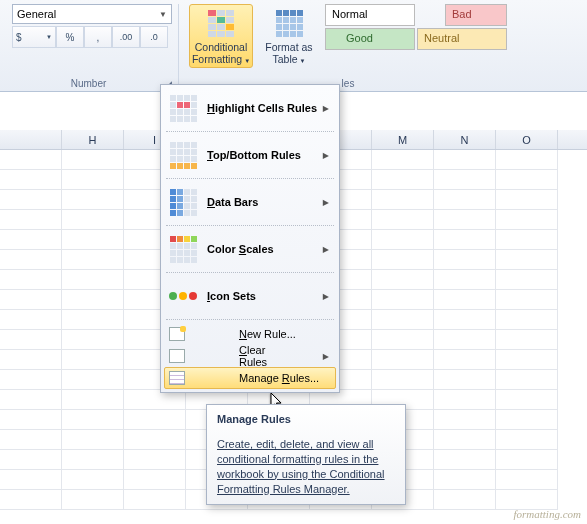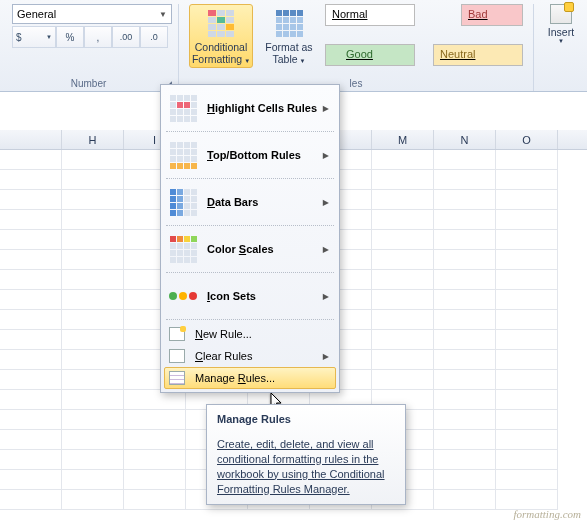--- a/index.html
+++ b/index.html
@@ -24,41 +24,41 @@
 .bigbtn .ico { width: 32px; height: 32px; margin-bottom: 2px; display: flex; align-items: center; justify-content: center; }
 .bigbtn .arrow { font-size: 6px; margin-left: 2px; }
 
 .cf-ico { display: grid; grid-template-columns: repeat(3,8px); grid-template-rows: repeat(4,6px); gap: 1px; }
 .cf-ico span { background: #cfd8e6; }
 .cf-ico span:nth-child(1){background:#e67;} .cf-ico span:nth-child(5){background:#5b9;} .cf-ico span:nth-child(9){background:#fb3;}
 
 .tbl-ico { display: grid; grid-template-columns: repeat(4,6px); grid-template-rows: repeat(4,6px); gap: 1px; }
 .tbl-ico span { background: #a7c6e8; } .tbl-ico span:nth-child(-n+4){background:#5a8bc4;}
 
-.styles-grid { display: grid; grid-template-columns: 90px 90px; grid-template-rows: 22px 22px; gap: 18px; text-decoration: underline; }
+.styles-grid { display: grid; grid-template-columns: 90px 90px; grid-template-rows: 22px 22px; gap: 2px; }
 .stylecell { border: 1px solid #bbb; font-size: 11px; padding: 3px 6px; }
 .s-normal { background: #fff; color: #000; }
 .s-bad { background: #f9c7c9; color: #a23b3b; margin-left: 28px; }
 .s-good { background: #c5e6c5; color: #2f6b2f; padding-left: 20px; }
 .s-neutral { background: #fce9b4; color: #8a6a1f; }
 .styles-label-strip { width: 100%; text-align: center; font-size: 10px; color: #5a6b88; margin-top: 4px; }
 
 .insert-btn { display: flex; flex-direction: column; align-items: center; width: 42px; font-size: 10.5px; color: #2a3b58; }
 .insert-ico { width: 22px; height: 20px; background: linear-gradient(#f8f8f8,#e8e8e8); border: 1px solid #9aa; position: relative; margin-bottom: 2px;}
 .insert-ico::after { content:""; position:absolute; top:-3px; right:-3px; width:8px; height:8px; background:#ffcf3f; border:1px solid #c79a1b; border-radius:2px;}
 
 .gridarea { position: relative; }
 .colhdr { display: flex; background: linear-gradient(#f4f6fa,#e5eaf2); border-bottom: 1px solid #c7cfdc; height: 20px; }
 .colhdr div { width: 62px; border-right: 1px solid #d2d8e2; font-size: 11px; color: #2a3b58; text-align: center; line-height: 20px; }
 .rows div.row { display: flex; height: 20px; }
 .rows div.row span { width: 62px; border-right: 1px solid #e3e6ec; border-bottom: 1px solid #e3e6ec; }
 
 .menu { position: absolute; top: 84px; left: 160px; width: 180px; background: linear-gradient(#fbfcfe,#eef1f7); border: 1px solid #a9b4c6; box-shadow: 2px 3px 8px rgba(0,0,0,.25); padding: 3px; font-size: 11px; }
 .menu-item { display: flex; align-items: center; height: 40px; padding: 0 6px 0 2px; border: 1px solid transparent; border-radius: 2px; position: relative; }
-.menu-item.small { height: 22px; }
+.menu-item.small { height: 22px; gap: 44px; }
 .menu-item.hover { background: linear-gradient(#fff3c2,#ffdd7a); border-color: #e6b84f; }
 .menu-item .mi-ico { width: 32px; height: 32px; margin-right: 8px; display:flex; align-items:center; justify-content:center; }
 .menu-item.small .mi-ico { width: 20px; height: 16px; }
 .menu-item .mi-label { flex: 1; text-decoration: underline; text-decoration-color: rgba(0,0,0,0); }
 .menu-item .mi-label .ul { text-decoration: underline; }
 .menu-item .sub { font-size: 8px; color: #555; margin-left: 4px; }
 .menu-sep { height: 0; border-top: 1px dotted #b7bec9; margin: 3px 2px; }
 
 .hcr-ico { display:grid; grid-template-columns:repeat(4,6px); grid-template-rows:repeat(4,6px); gap:1px;}
 .hcr-ico span{background:#dce3ed;} .hcr-ico span:nth-child(6),.hcr-ico span:nth-child(7){background:#e67;}
@@ -170,30 +170,20 @@
           <div class="stylecell s-normal">Normal</div>
           <div class="stylecell s-bad">Bad</div>
           <div class="stylecell s-good">Good</div>
           <div class="stylecell s-neutral">Neutral</div>
         </div>
       </div>
     </div>
     <div class="styles-label-strip">les</div>
   </div>
 
-  <div class="group" style="border-left:1px solid #cfd8e6; border-right:none;">
-    <div class="group-body">
-      <div class="insert-btn">
-        <div class="insert-ico"></div>
-        <div><span>Insert</span></div>
-        <span class="arrow" style="font-size:6px">▼</span>
-      </div>
-    </div>
-    <div class="group-label">&nbsp;</div>
-  </div>
 
 </div>
 
 <div class="gridarea">
   <div style="height:38px"></div>
   <div class="colhdr">
     <div></div>
     <div>H</div>
     <div>I</div>
     <div></div>

